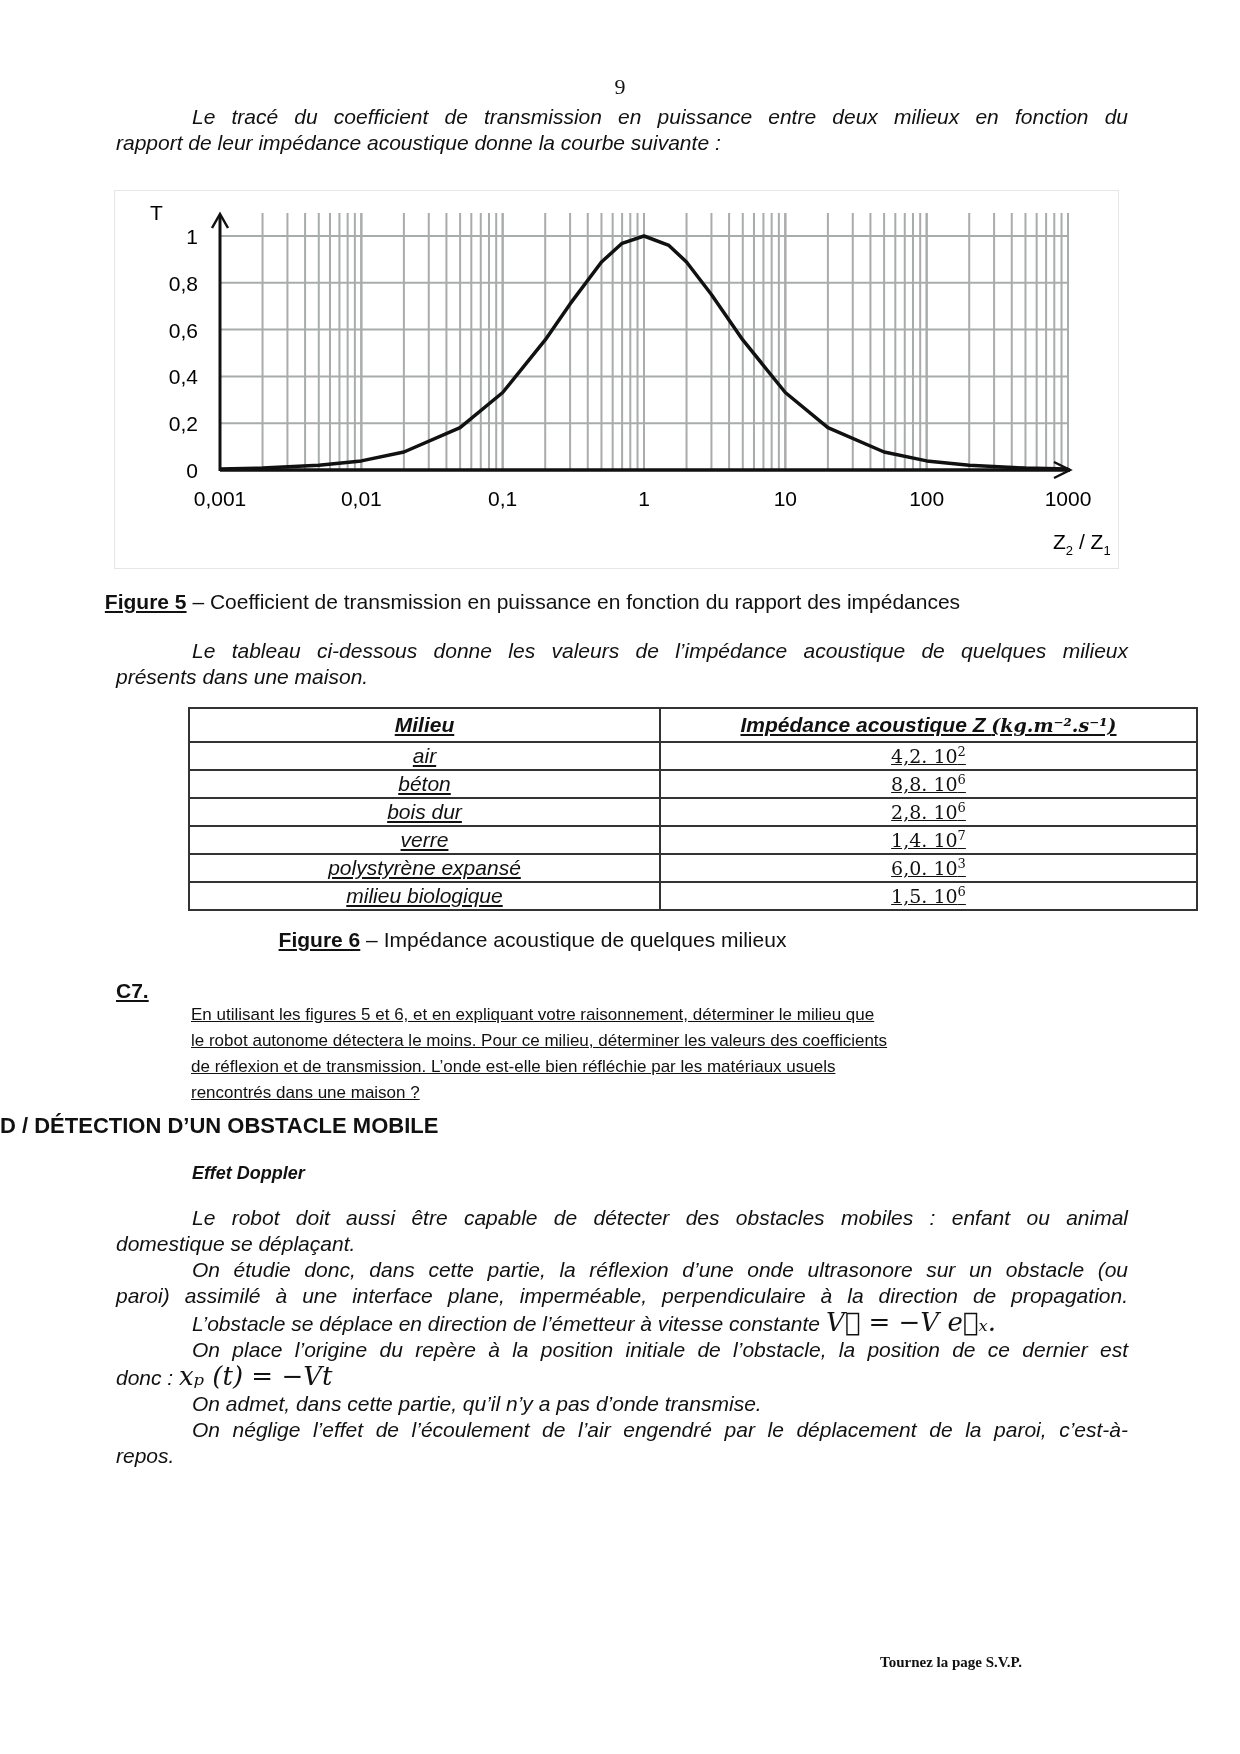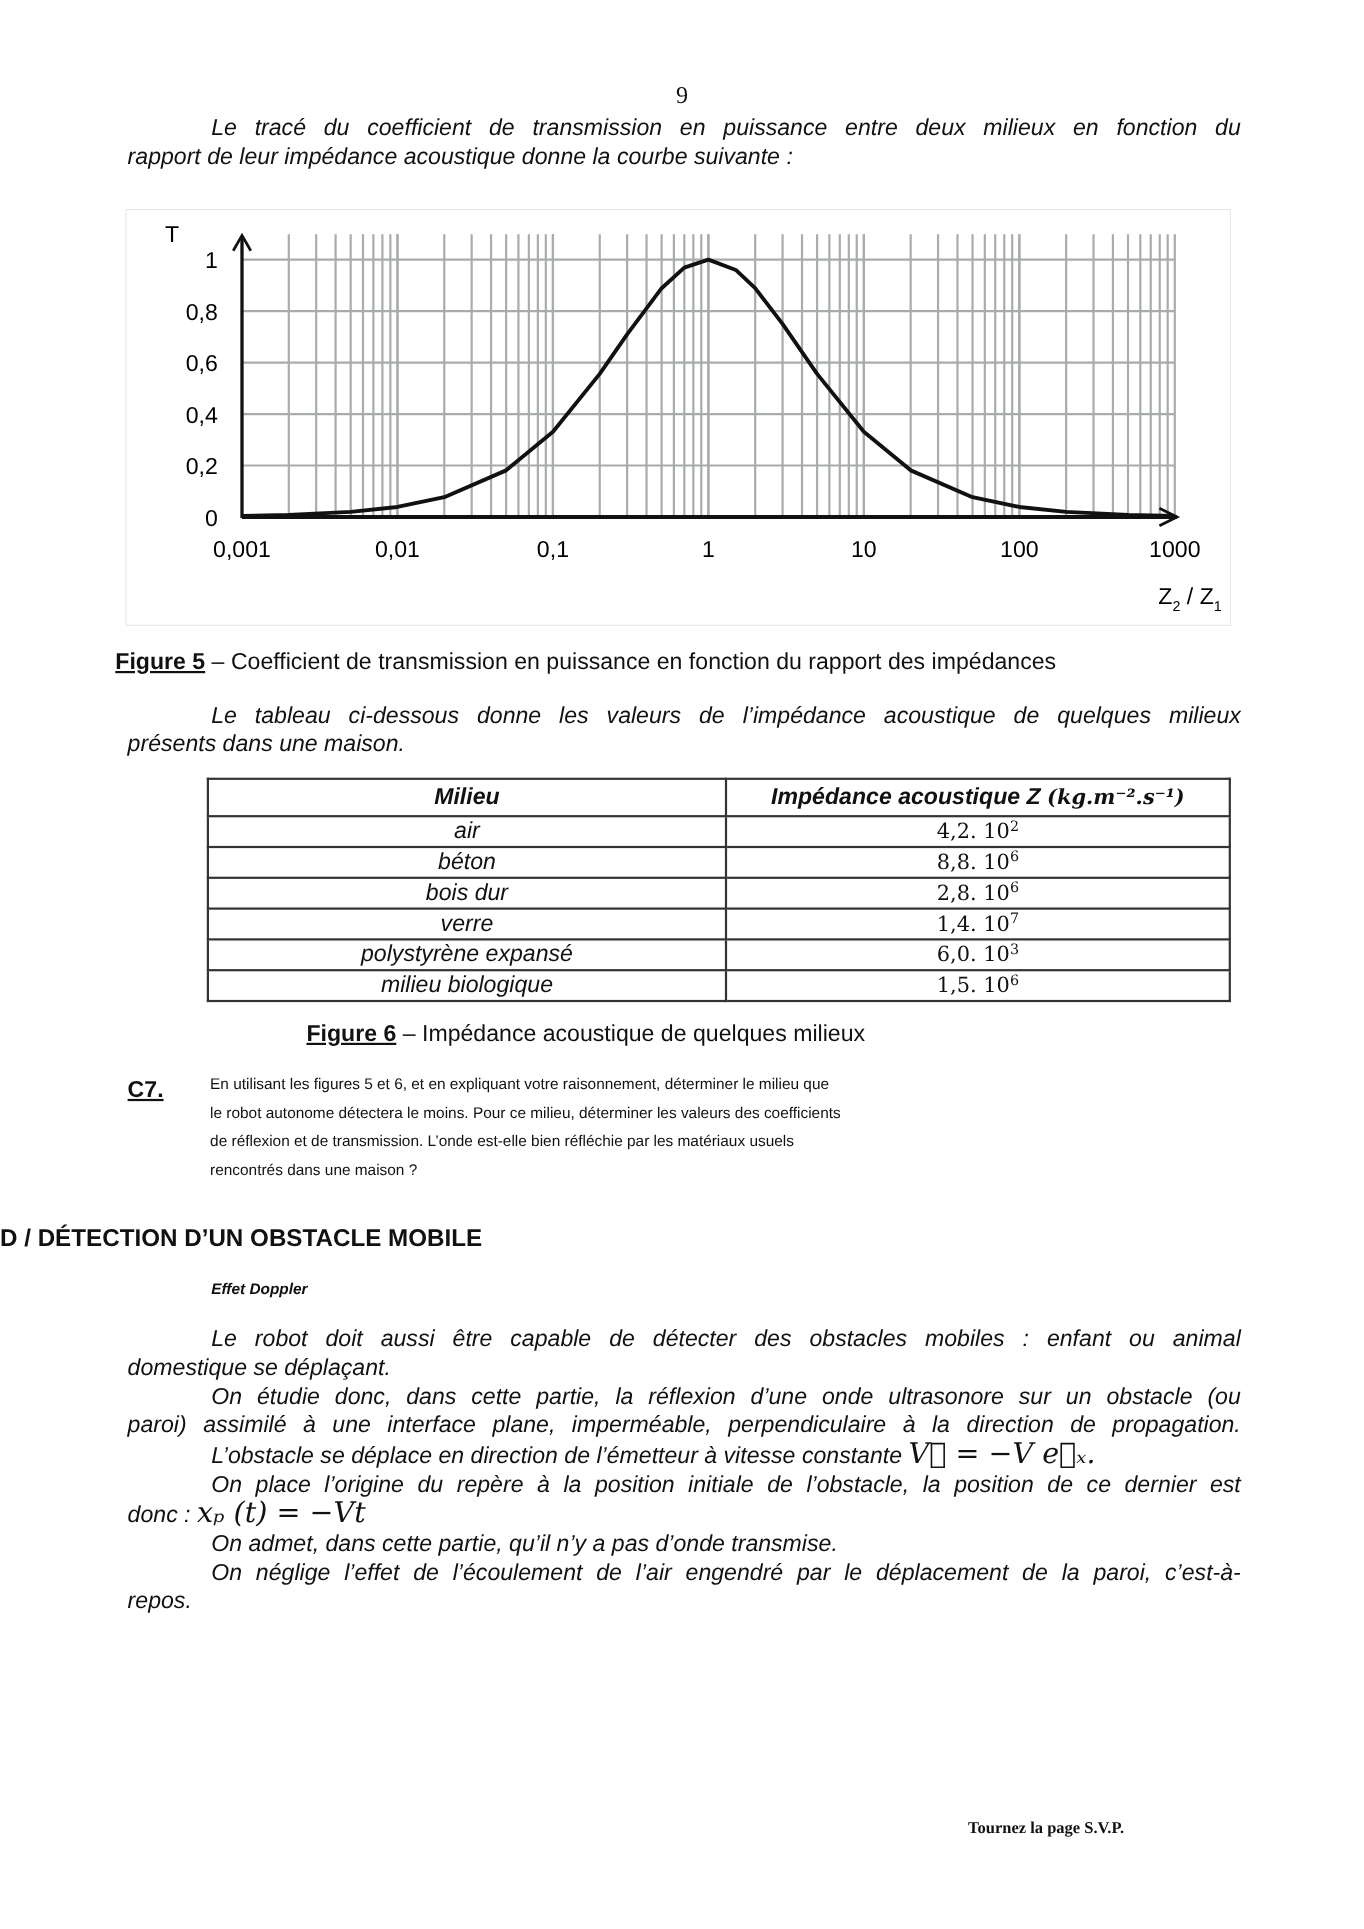--- a/index.html
+++ b/index.html
@@ -7,31 +7,31 @@
          font-family:"Liberation Sans", sans-serif; }
   .abs { position:absolute; }
   .page-num { left:0; width:1240px; top:74px; text-align:center; font-family:"Liberation Serif", serif; font-size:22px; }
   .para { left:116px; width:1012px; font-size:21px; line-height:26px; text-align:justify; font-style:italic; }
   .para .ind { display:inline-block; width:76px; }
   .para .line-j { text-align-last: justify; }
   .chart-box { left:114px; top:190px; width:1003px; height:377px; border:1px solid #e6e6e6; background:#fff; }
   svg text { font-family:"Liberation Sans", sans-serif; }
   .caption { left:0; width:1065px; text-align:center; font-size:21px; }
   .caption .fig { font-weight:bold; text-decoration:underline; }
-  table.imp { position:absolute; left:188px; top:707px; width:931px; border-collapse:collapse; font-size:21px; }
+  table.imp { position:absolute; left:188px; top:707px; width:1010px; border-collapse:collapse; font-size:21px;text-decoration:underline; }
   table.imp td, table.imp th { border:2px solid #333; padding:0; height:26px; line-height:26px; text-align:center; }
   table.imp th { font-weight:bold; font-style:italic; height:32px; }
   table.imp td.m { font-style:italic; }
   table.imp td.v { font-family:"DejaVu Serif", serif; font-size:19px; }
   sup { font-size:13px; vertical-align:7px; line-height:0; }
   .unit { font-family:"DejaVu Serif", serif; font-style:italic; font-weight:bold; font-size:19px; }
   .qlabel { left:116px; top:979px; font-size:21px; font-weight:bold; text-decoration:underline; }
-  .qtext { left:191px; top:972px; width:937px; font-size:14px; line-height:26px; text-align:justify; }
+  .qtext { left:191px; top:1002px; width:937px; font-size:17px; line-height:26px; text-align:justify;text-decoration:underline; }
   .heading { left:0; width:1240px; top:1113px; font-size:22px; font-weight:bold; }
-  .sub { left:192px; top:1163px; font-size:14px; font-weight:bold; font-style:italic; }
+  .sub { left:192px; top:1163px; font-size:18px; font-weight:bold; font-style:italic; }
   .math { font-family:"DejaVu Serif", serif; font-style:italic; font-size:26px;margin-top:32px; }
   .footer { left:880px; top:1654px; font-family:"Liberation Serif", serif; font-weight:bold; font-size:15px; }
 </style>
 </head>
 <body>
 
 <div class="abs page-num">9</div>
 
 <div class="abs para" style="top:104px;">
   <div class="line-j"><span class="ind"></span><span>Le tracé du coefficient de transmission en puissance entre deux milieux en fonction du</span></div>

